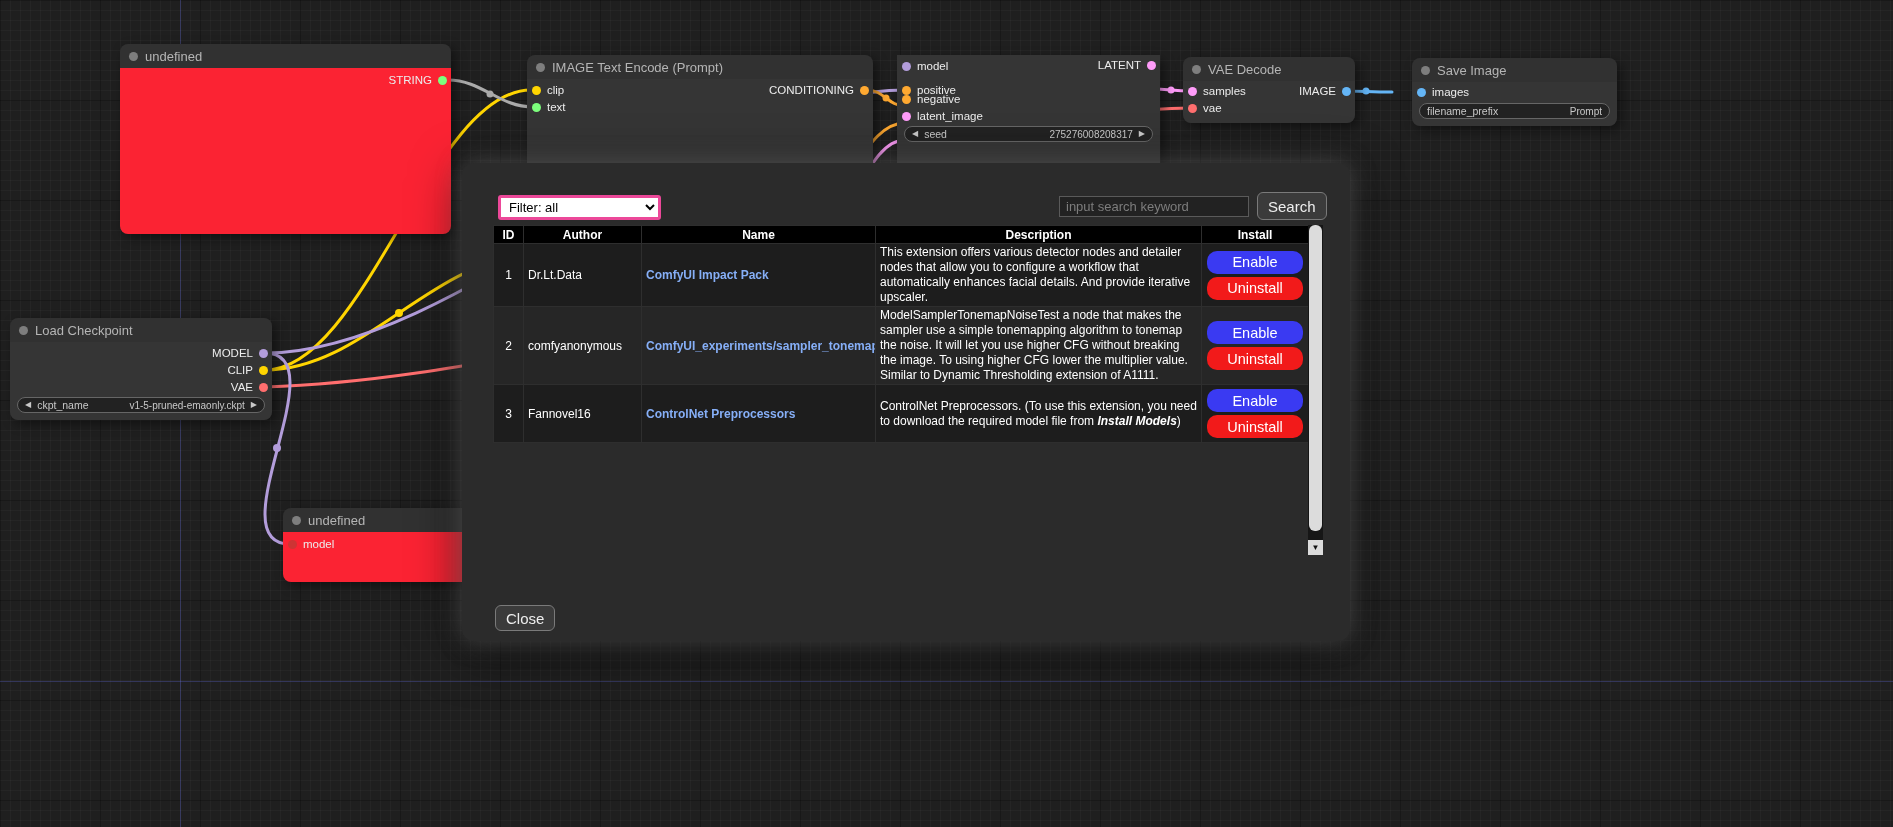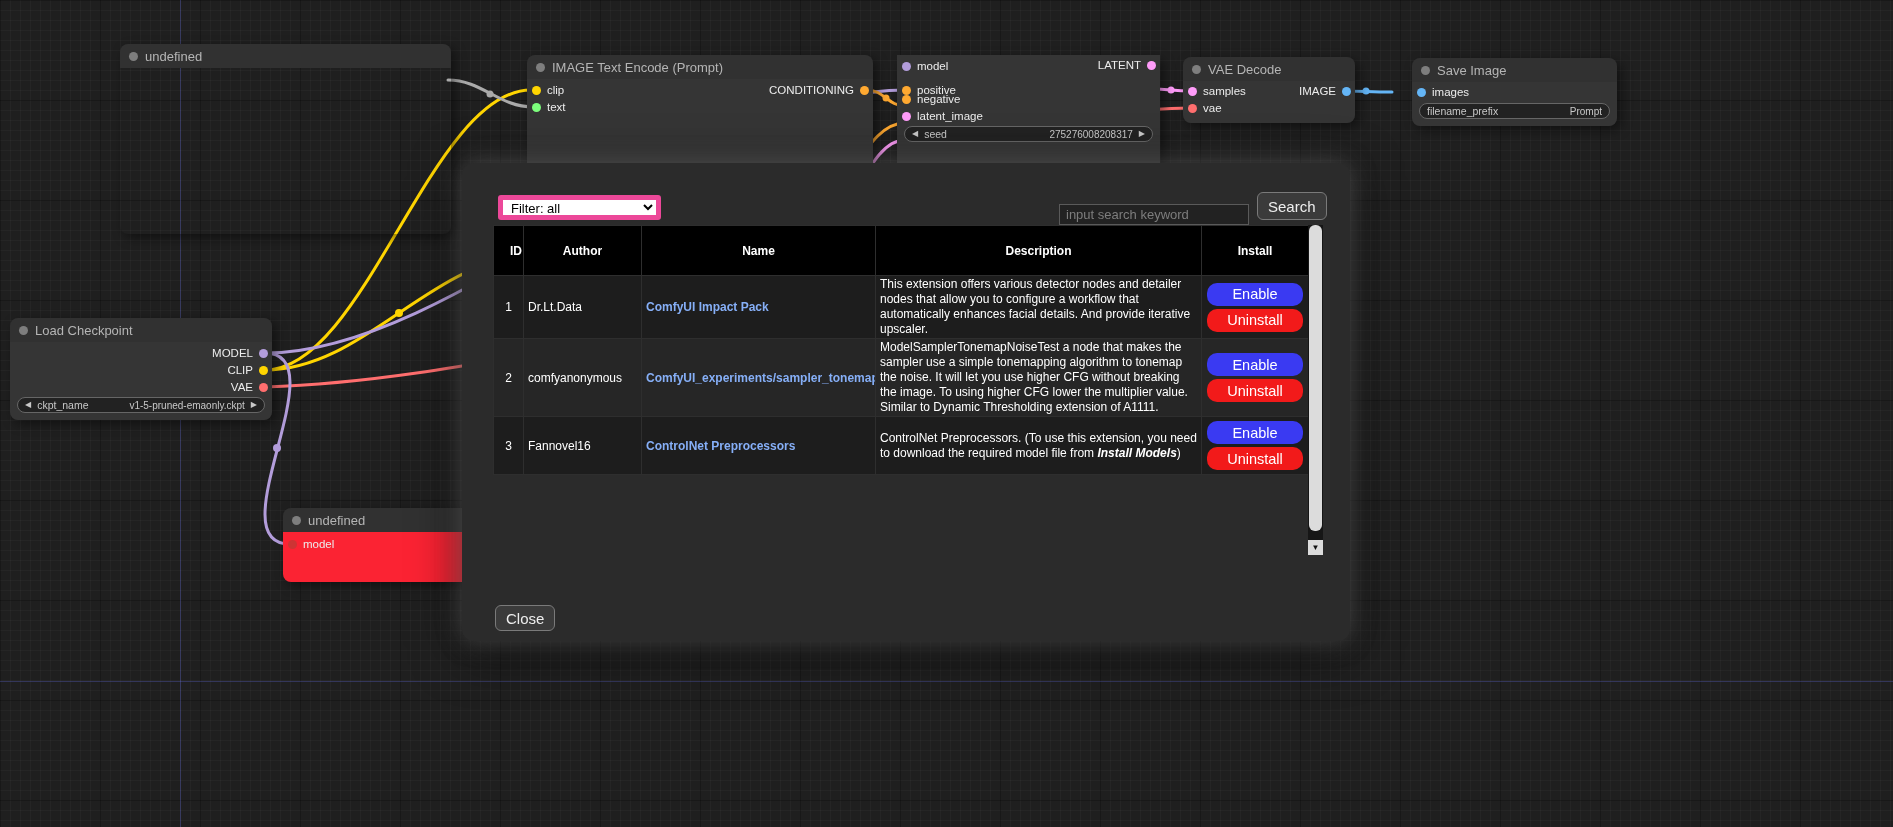--- a/index.html
+++ b/index.html
@@ -54,29 +54,29 @@
   .c-image{background:var(--image-blue);}
   .c-string{background:var(--string-green);}
   .c-missing{background:var(--missing-slot-red);}
   .widget{position:absolute;left:7px;right:7px;height:16px;background:#222;border:1px solid #666;border-radius:8px;display:flex;align-items:center;gap:6px;padding:0 7px;color:#c8c8c8;font-size:10.5px;box-sizing:border-box;white-space:nowrap;}
   .widget .spacer{flex:1;}
   .warr{font-size:8px;color:#c8c8c8;line-height:1;flex:none;}
   .wval{font-size:10px;}
 
   .dialog{position:absolute;left:462px;top:163px;width:888px;height:478px;background:#2b2b2b;border-radius:12px;z-index:5;
     box-shadow:0 0 26px rgba(150,150,150,0.40), 0 10px 50px rgba(0,0,0,0.65);}
-  .filter-select{position:absolute;left:36px;top:32px;width:163px;height:25px;background:#ffffff;color:#000;border:5px solid #ec4899;border-radius:3px;font-size:13px;font-family:inherit;padding:0 4px;}
-  .search-input{position:absolute;left:597px;top:33px;width:176px;height:17px;background:#222;color:#ddd;border:1px solid #5a5a5a;font-size:13px;padding:1px 6px;font-family:inherit;margin-top:8px;}
+  .filter-select{position:absolute;left:36px;top:32px;width:163px;height:25px;background:#ffffff;color:#000;border:3px solid #ec4899;border-radius:3px;font-size:13px;font-family:inherit;padding:0 4px;}
+  .search-input{position:absolute;left:597px;top:33px;width:176px;height:17px;background:#222;color:#ddd;border:1px solid #5a5a5a;font-size:13px;padding:1px 6px;font-family:inherit;}
   .search-input::placeholder{color:#7d7d7d;}
   .btn{background:#3b3b3b;color:#eee;border:1px solid #7a7a7a;border-radius:6px;font-size:15px;font-family:inherit;padding:2px 10px;cursor:pointer;}
   .btn-search{position:absolute;left:795px;top:29px;height:28px;}
   .btn-close{position:absolute;left:33px;top:442px;height:26px;}
 
   table.ext-table{position:absolute;left:31px;top:62px;width:815px;border-collapse:collapse;table-layout:fixed;background:#1d1d1d;color:#fff;font-size:12px;}
-  .ext-table th{background:#000;color:#fff;font-weight:bold;font-size:12px;height:17px;padding:16px;border:1px solid #2e2e2e;}
+  .ext-table th{background:#000;color:#fff;font-weight:bold;font-size:12px;height:17px;padding:0;border:1px solid #2e2e2e;}
   .ext-table td{border:1px solid #2e2e2e;padding:1px 4px;vertical-align:middle;}
   .ext-table tbody tr:nth-child(even){background:#262626;}
   .td-id{text-align:center;}
   .td-author{padding-left:6px;}
   .td-name{overflow:hidden;padding-left:6px;}
   .ext-link{color:var(--link-blue);font-weight:bold;text-decoration:none;font-size:12px;white-space:nowrap;}
   .td-desc{font-size:12px;line-height:15px;padding:3px 5px;}
   .td-install{text-align:center;}
   .btn-enable,.btn-uninstall{display:block;width:96px;height:23px;margin:3px auto;border:none;border-radius:10px;color:#fff;font-size:14.5px;font-family:inherit;cursor:pointer;}
   .btn-enable{background:var(--enable-blue);}
@@ -111,20 +111,26 @@
     <circle class="dm-gray" cx="490" cy="94" r="3.5"></circle>
     <circle class="dm-cond" cx="886" cy="98" r="3.5"></circle>
     <circle class="dm-latent" cx="1171" cy="90" r="3.5"></circle>
     <circle class="dm-image" cx="1366" cy="91" r="3.5"></circle>
   </svg>
 
   <div class="node node-error" style="left:120px;top:44px;width:331px;height:190px;">
     <div class="node-title">
       <span class="tdot"></span>
       <span>undefined</span>
+    </div>
+    <div class="node-body" style="height:166px;">
+      <div class="slot out" style="top:5px">
+        <span>STRING</span>
+        <span class="dot c-string"></span>
+      </div>
     </div>
   </div>
 
   <div class="node" style="left:527px;top:55px;width:346px;height:280px;">
     <div class="node-title">
       <span class="tdot"></span>
       <span>IMAGE Text Encode (Prompt)</span>
     </div>
     <div class="node-body" style="height:256px;">
       <div class="slot in" style="top:4px">

